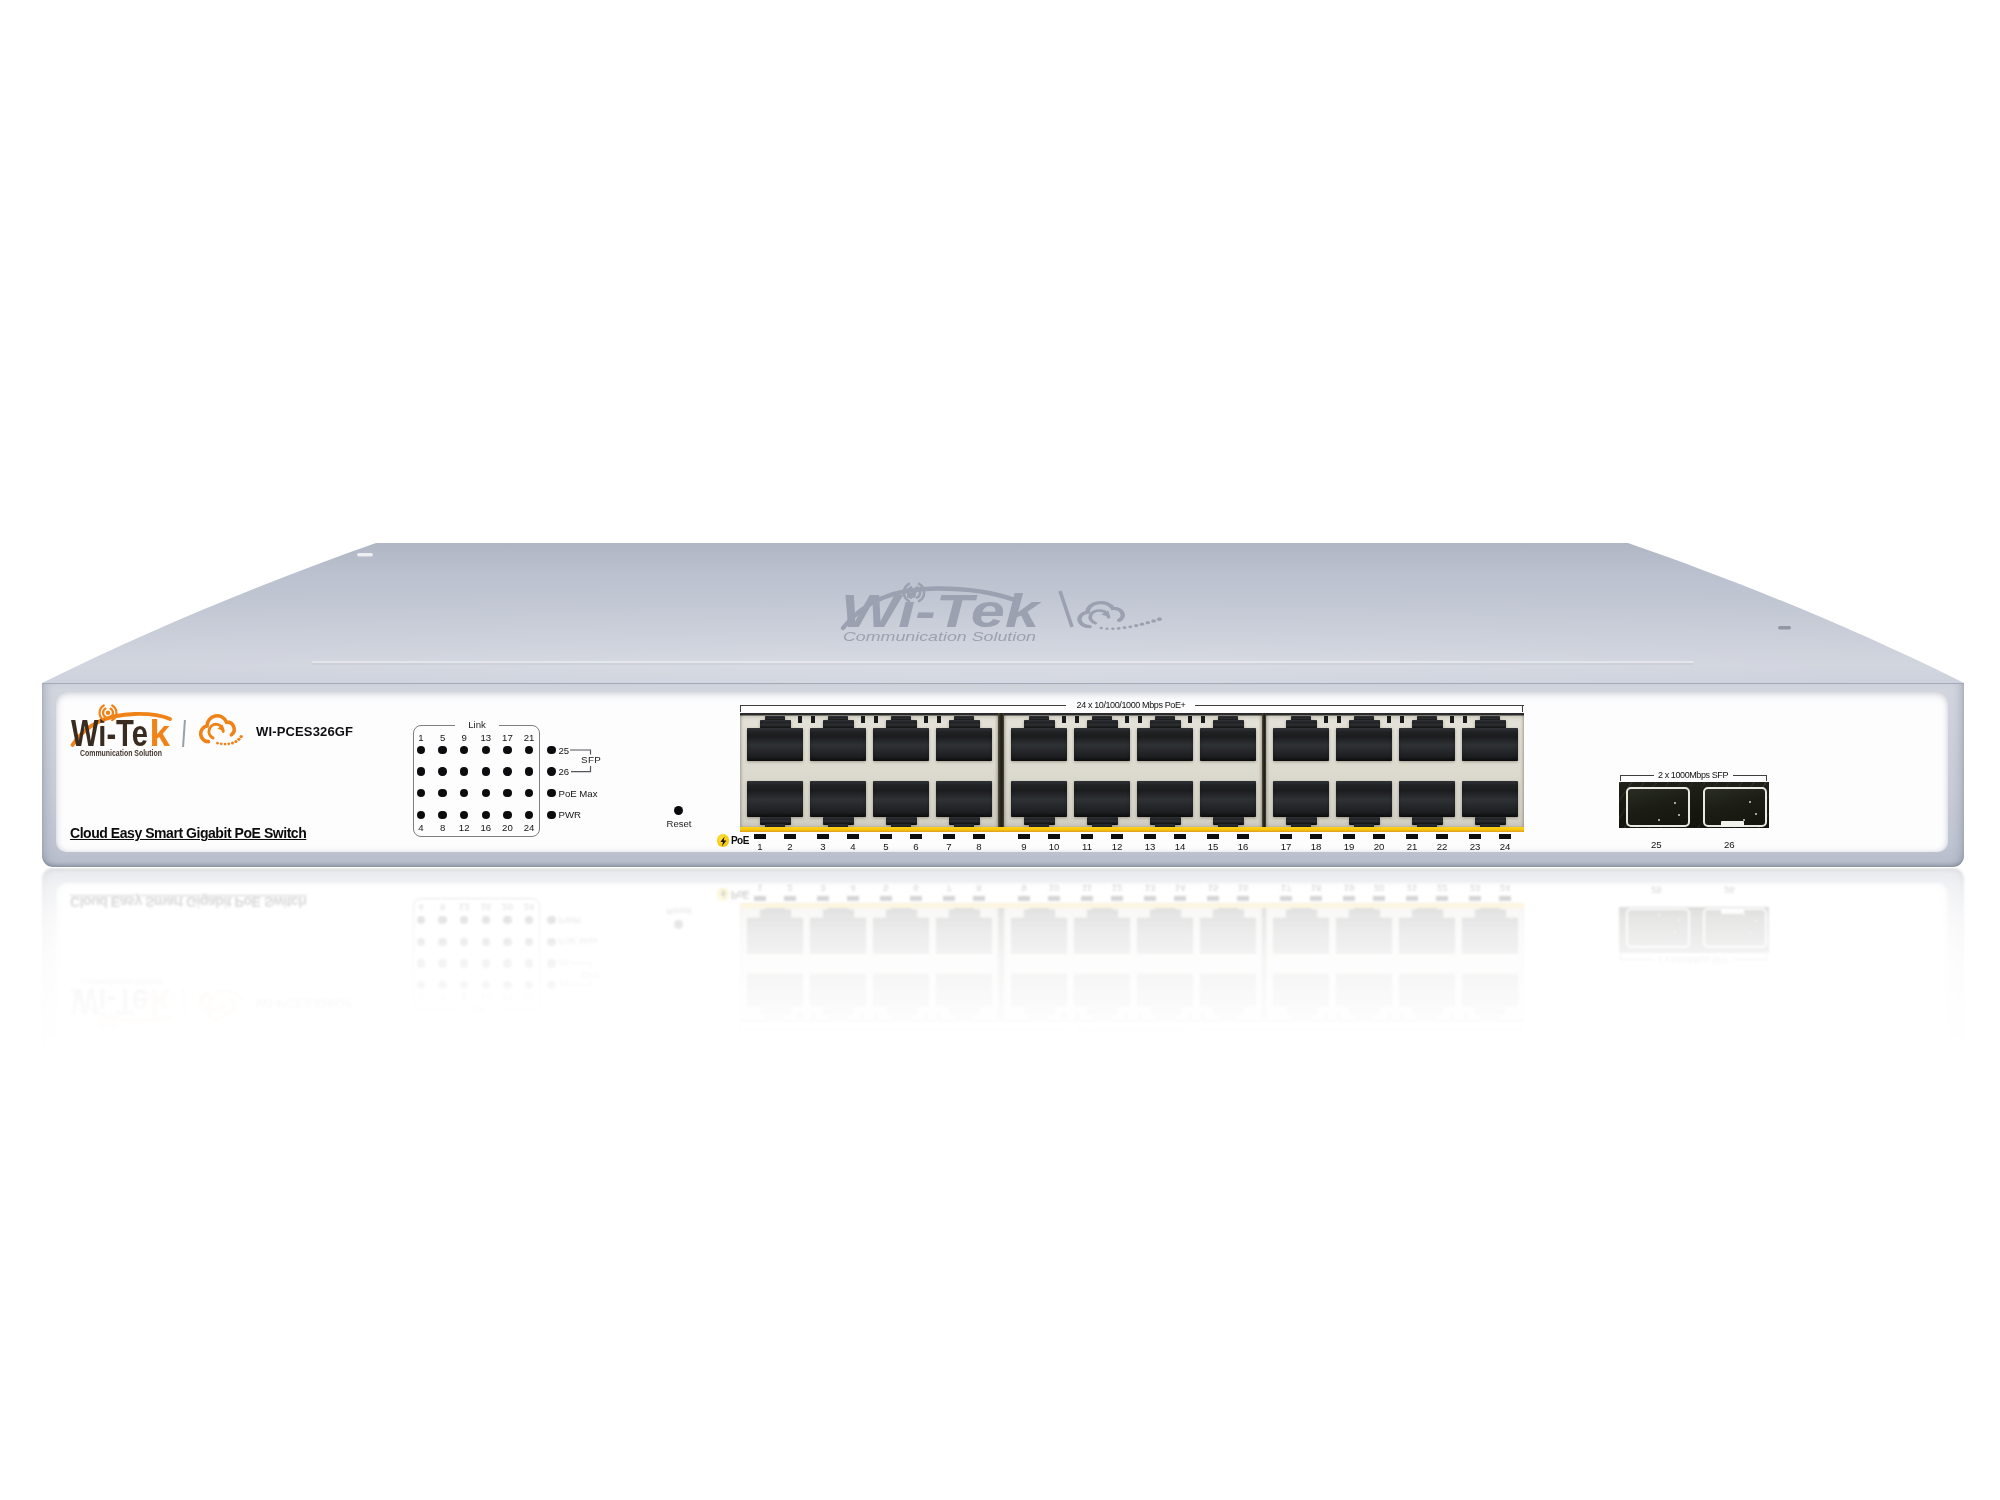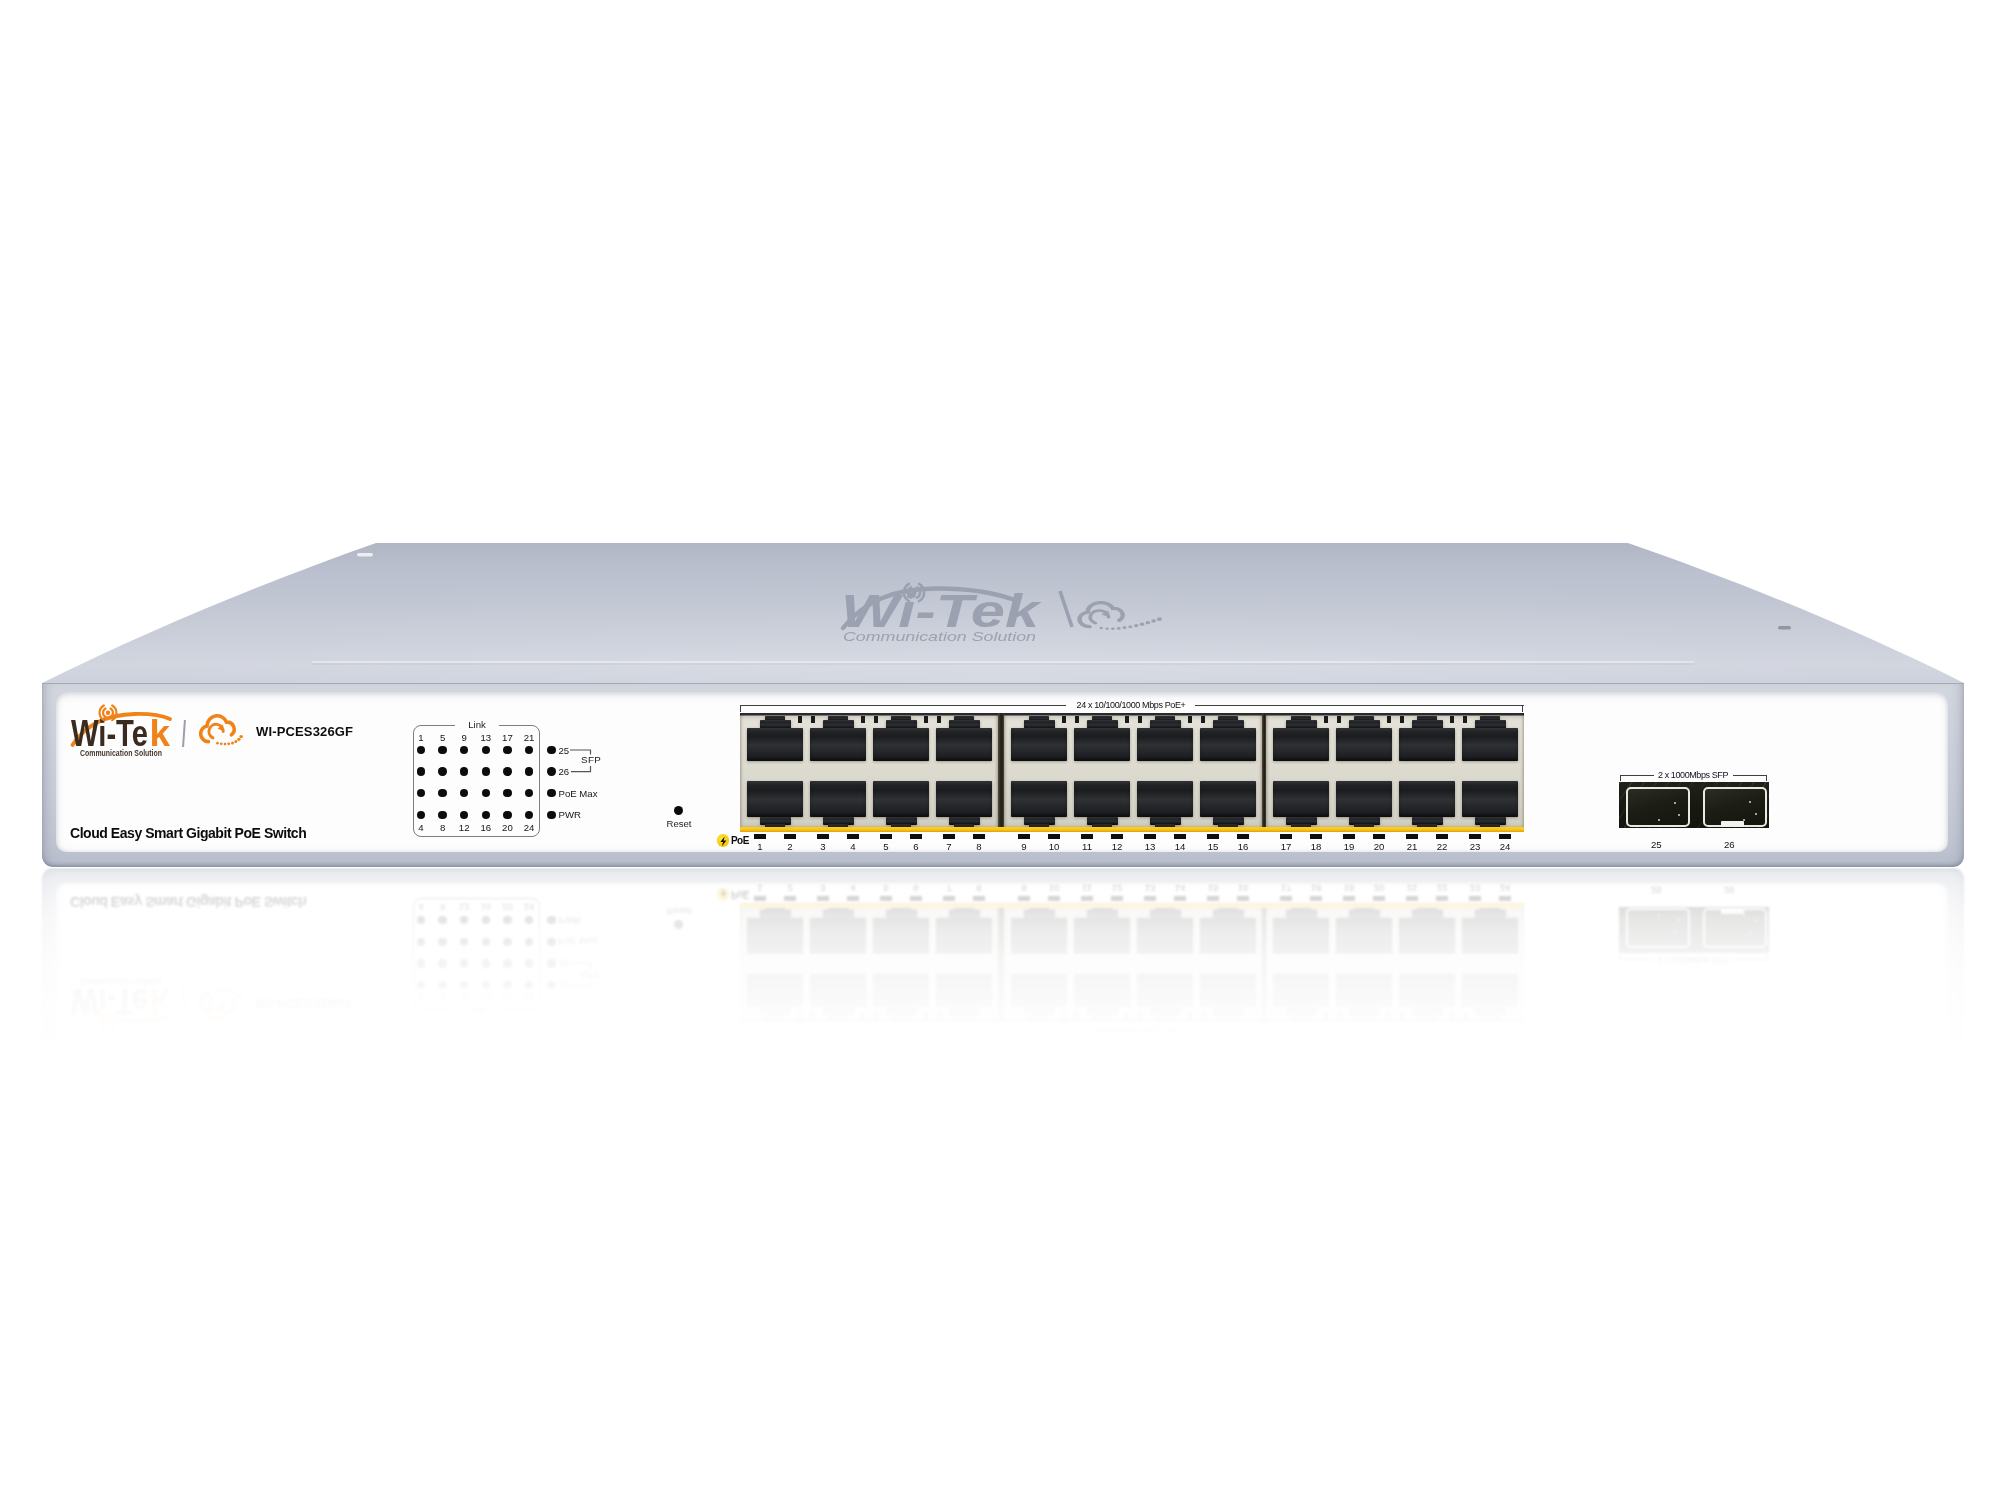--- a/index.html
+++ b/index.html
@@ -20,21 +20,21 @@
     box-shadow:inset 0 7px 8px -6px rgba(118,126,144,0.42),inset 0 -4px 6px -5px rgba(118,126,144,0.3),
                inset 6px 0 7px -6px rgba(118,126,144,0.34),inset -6px 0 7px -6px rgba(118,126,144,0.34);}
 
   
   .watermark{left:820px;top:580px;}
 
   
   .brand{left:64px;top:698px;}
   .divider{left:183px;top:719.5px;width:2.4px;height:26.5px;background:#9aa0aa;transform:rotate(4deg);}
   .model{left:256px;top:724.4px;width:140px;height:15px;font-size:13px;font-weight:700;letter-spacing:0.15px;color:#0e0e10;white-space:nowrap;}
-  .product-title{left:70px;top:825.4px;font-size:14px;font-weight:700;letter-spacing:-0.45px;color:#0c0c0d;white-space:nowrap;}
+  .product-title{left:70px;top:825.4px;font-size:14px;font-weight:700;letter-spacing:-0.45px;color:#0c0c0d;white-space:nowrap;text-decoration:underline;}
 
   
   .led-box{left:413px;top:725px;width:127px;height:112px;border:1.3px solid #7e7e80;border-radius:8px;}
   .led-link-label{left:455px;top:719px;width:44px;height:12px;text-align:center;font-size:9.6px;color:#1d1d1f;background:#fdfdfe;}
   .led-col-label{width:16px;text-align:center;font-size:9.6px;color:#141416;}
   .led-dot{width:8.4px;height:8.4px;border-radius:50%;background:#0c0c0e;}
   .side-led-label{font-size:9.6px;color:#141416;white-space:nowrap;}
   .sfp-brace{left:568px;top:744px;}
   .sfp-brace-label{left:581px;top:753.5px;font-size:9.8px;color:#1b1b1d;letter-spacing:0.4px;}
   .reset-dot{left:673.6px;top:805.6px;width:9.8px;height:9.8px;border-radius:50%;background:#0a0a0c;}

